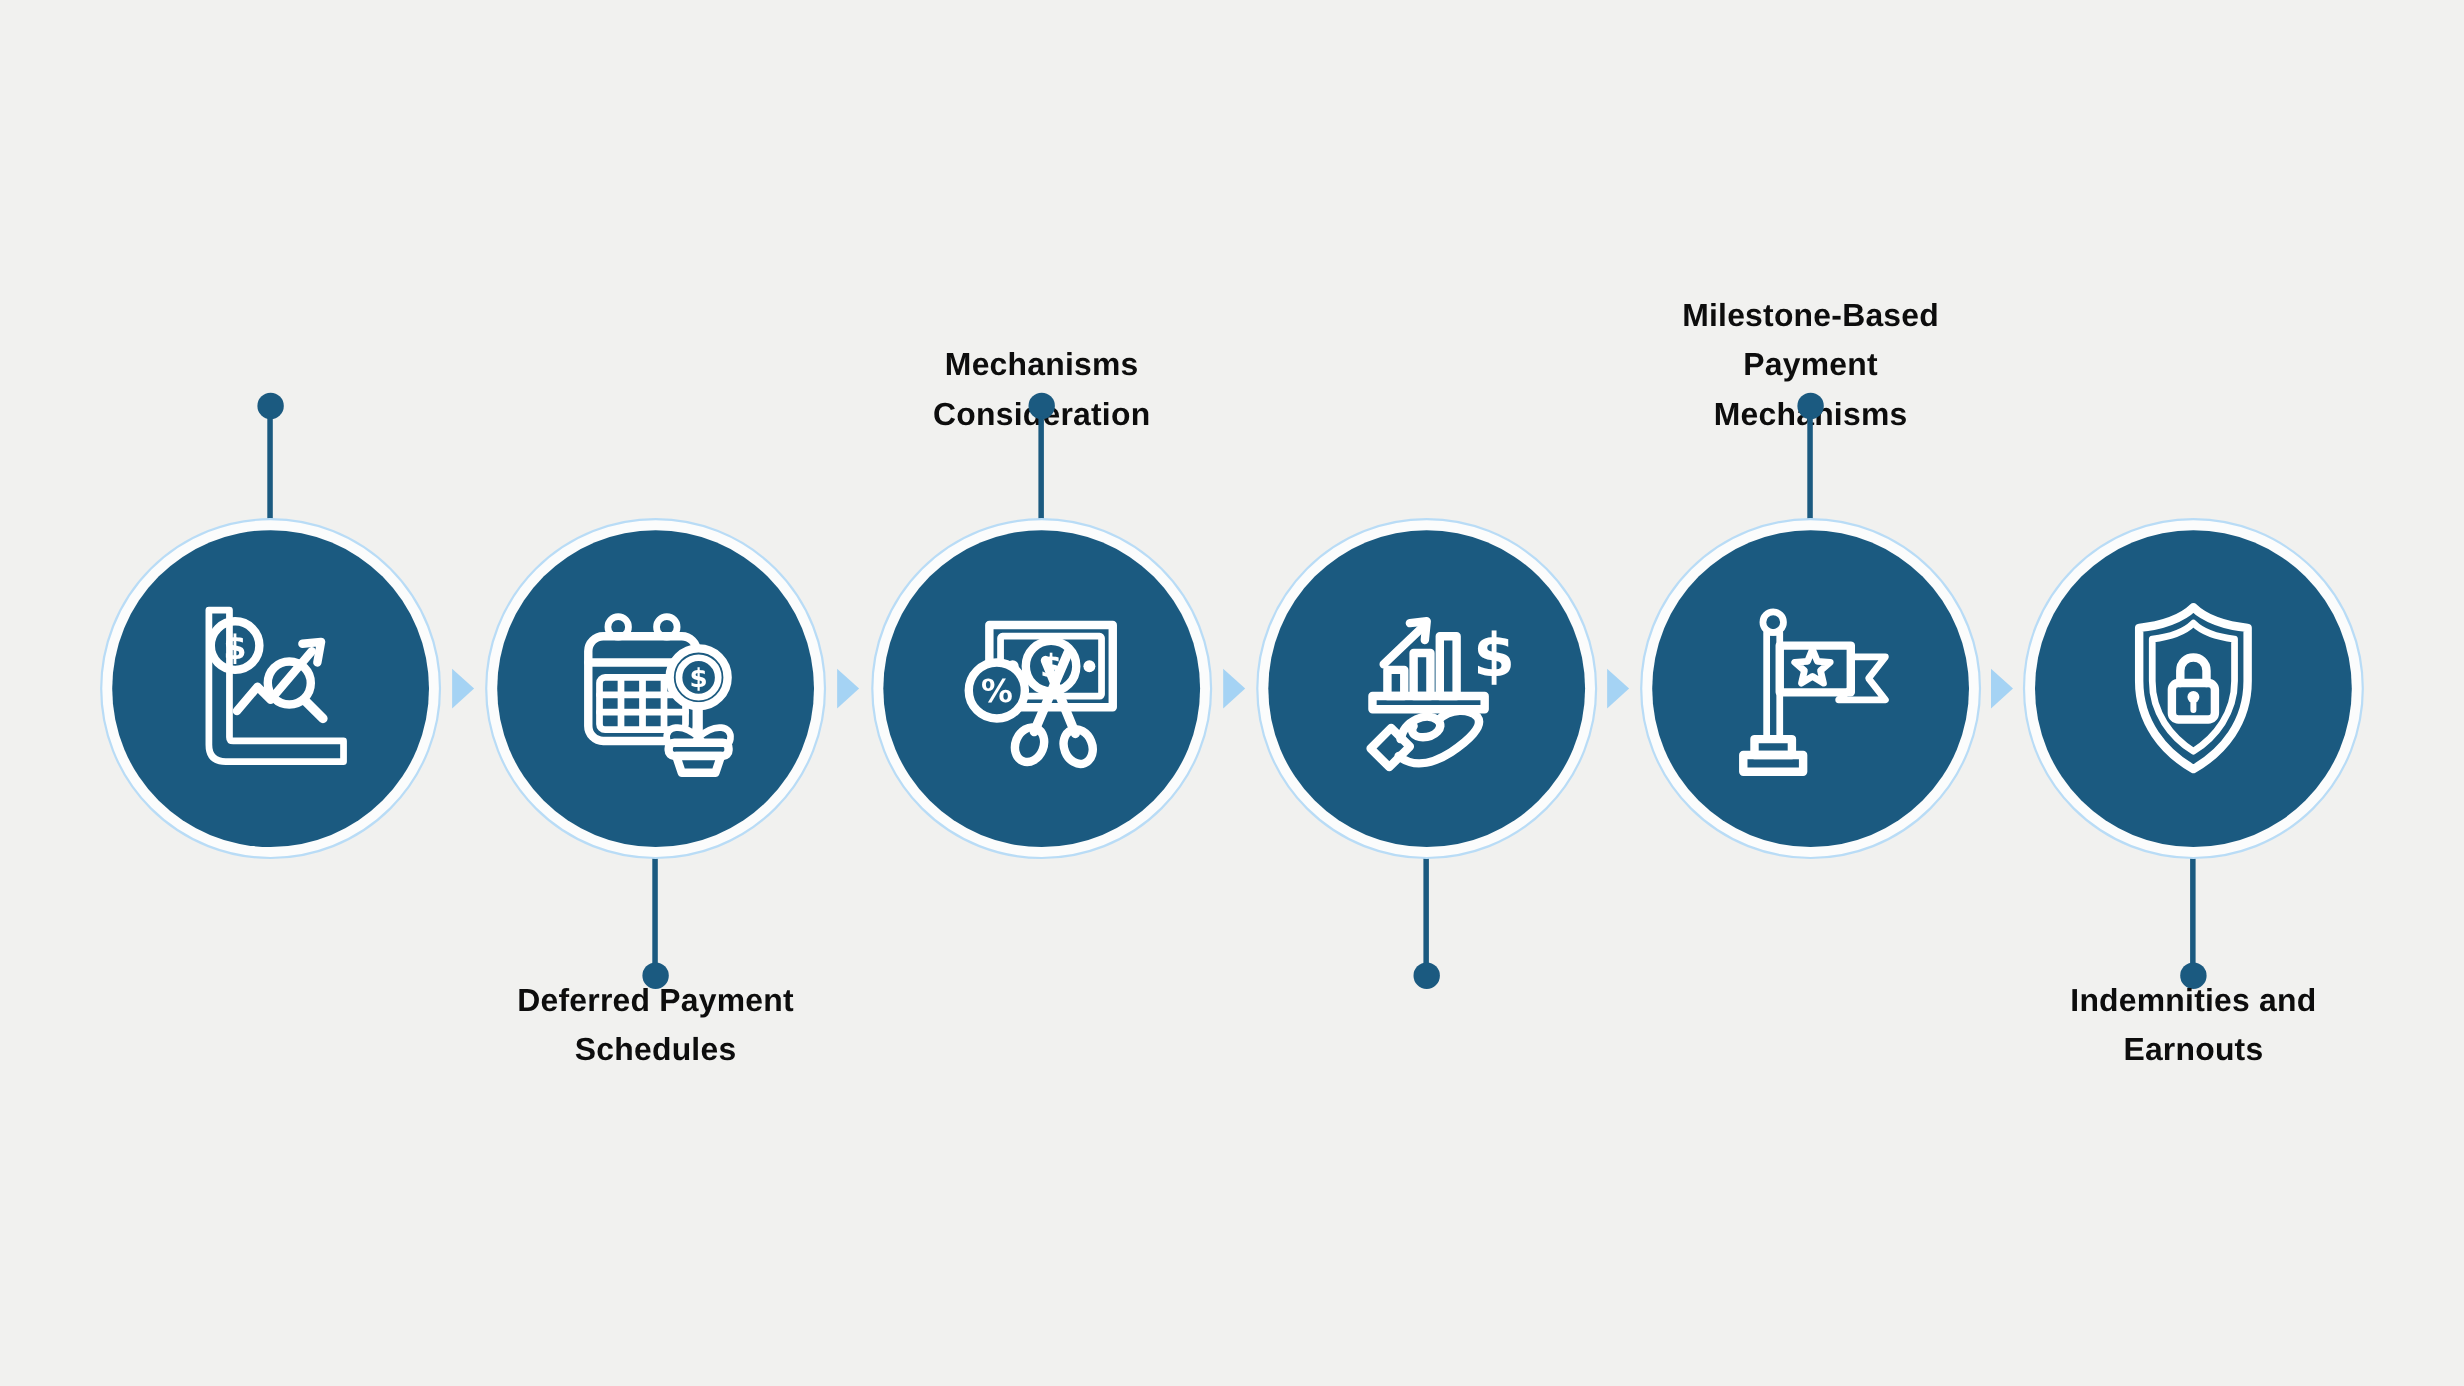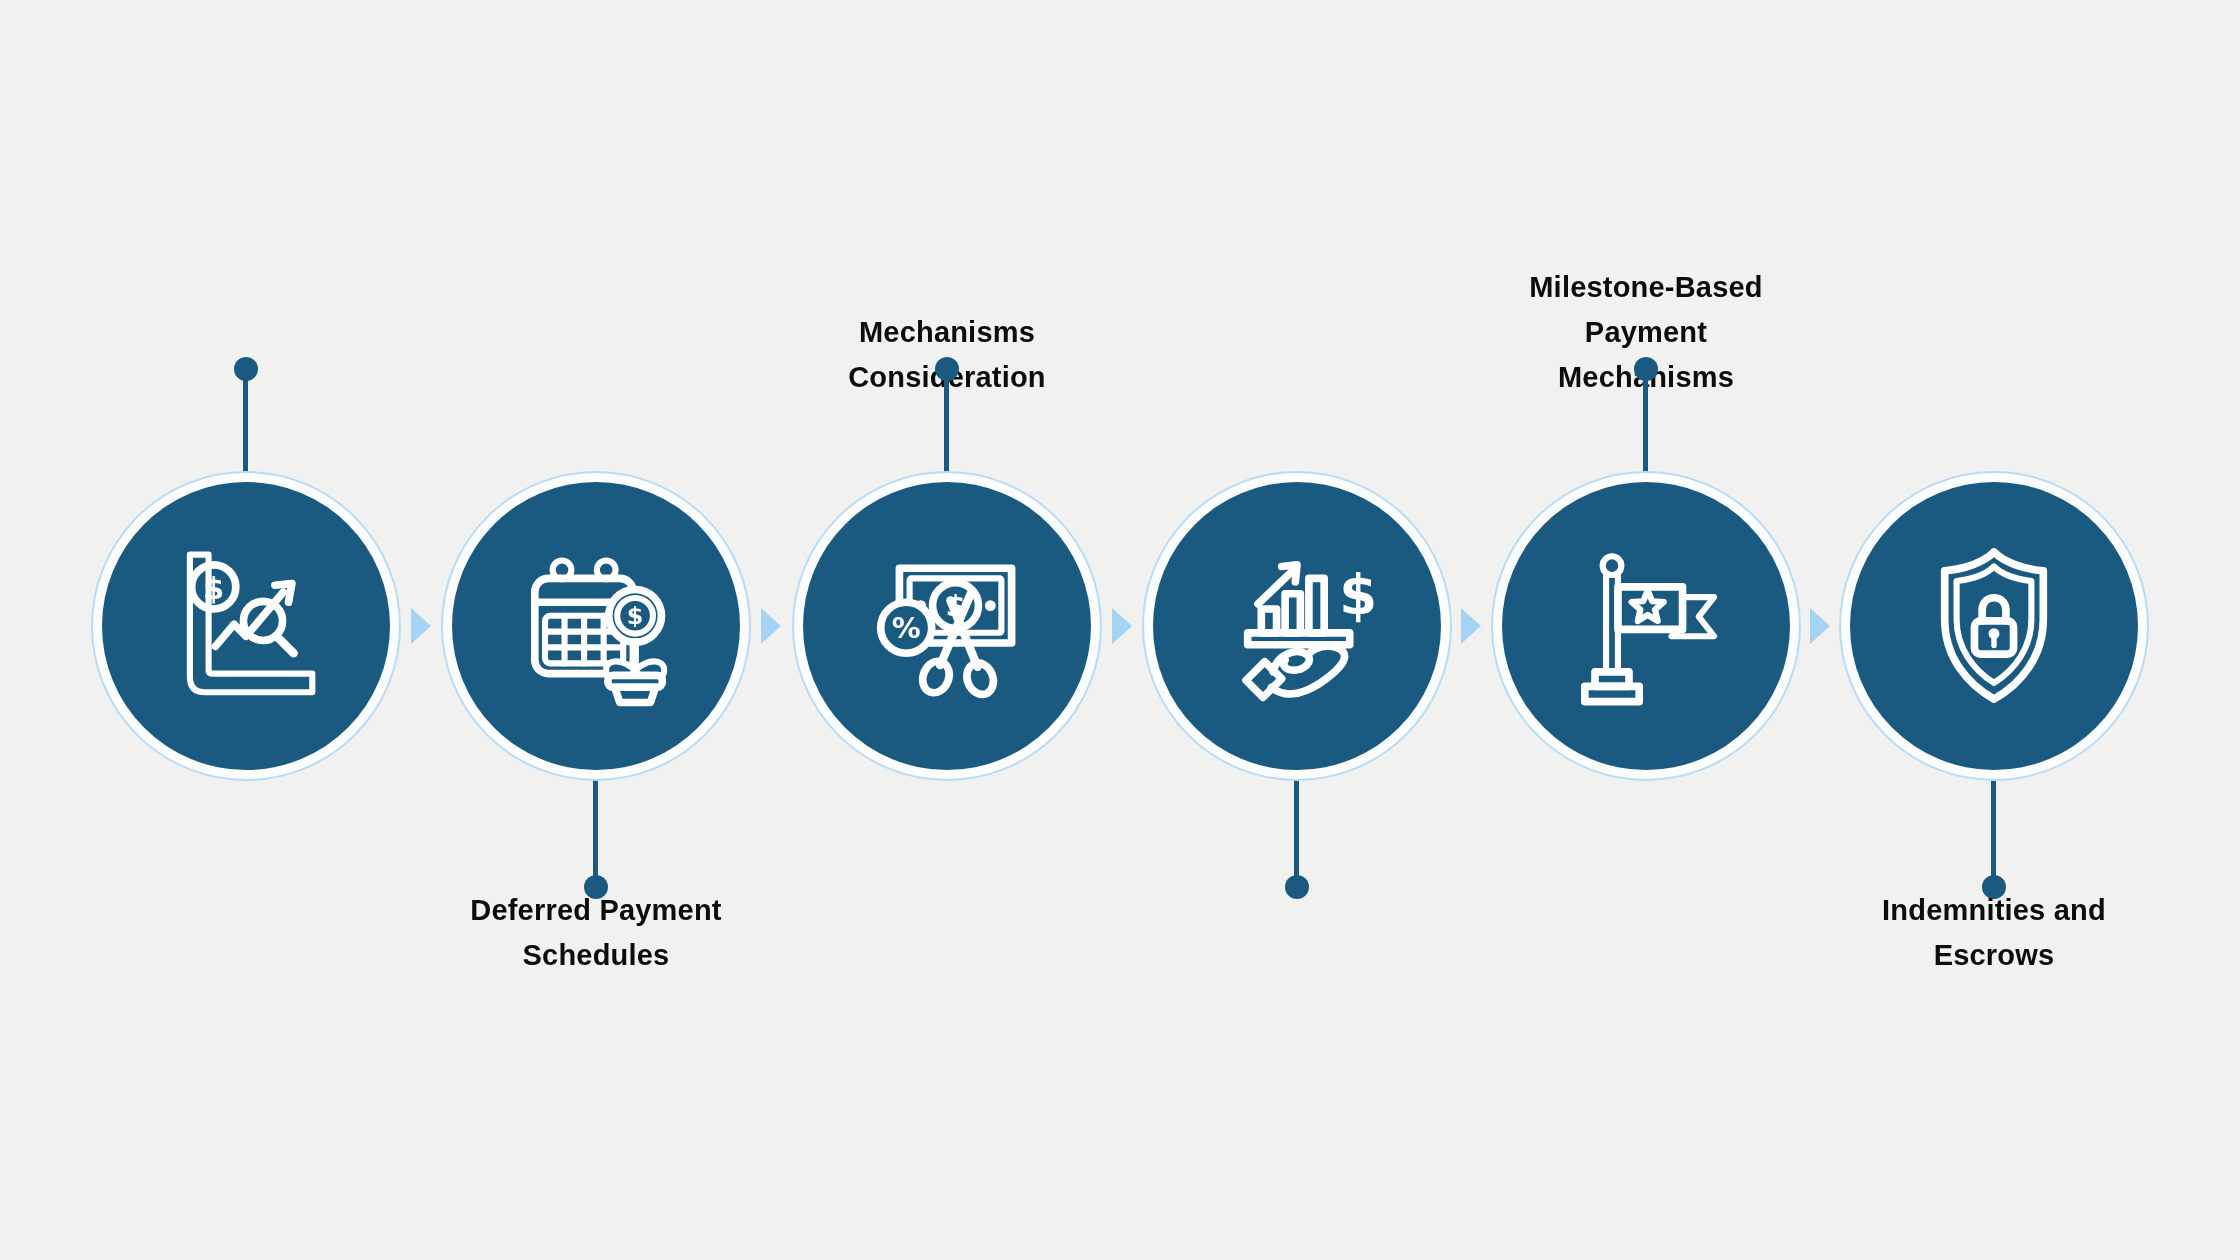--- a/index.html
+++ b/index.html
@@ -156,21 +156,21 @@
           <rect x="14" y="85.5" width="32" height="9"></rect>
         </svg>
       </div>
     </div>
   </div>
 
   <div class="group" style="left:1794px">
     <div class="stem bottom"></div>
     <div class="dot bottom"></div>
     <div class="step-label bottom">Indemnities and
-Escrows</div>
+Earnouts</div>
     <div class="ring">
       <div class="circle">
         <svg class="icon" viewBox="0 0 100 100">
           <path d="M50 6.5 C44 12.5 33 16.5 21 17.5 L21 46 C21 68 34 84 50 93 C66 84 79 68 79 46 L79 17.5 C67 16.5 56 12.5 50 6.5 Z"></path>
           <path class="thin" d="M50 15 C45.5 19.5 37 22.5 28 23.5 L28 46 C28 63 38 76 50 83.5 C62 76 72 63 72 46 L72 23.5 C63 22.5 54.5 19.5 50 15 Z"></path>
           <path d="M43 47 V40.5 C43 31 57 31 57 40.5 V47"></path>
           <rect x="38.5" y="47" width="23" height="19.5" rx="3.5"></rect>
           <circle cx="50" cy="54.5" r="3.2" class="fillw"></circle>
           <path d="M50 56 V61.5" style="stroke-width:3.2"></path>
         </svg>

